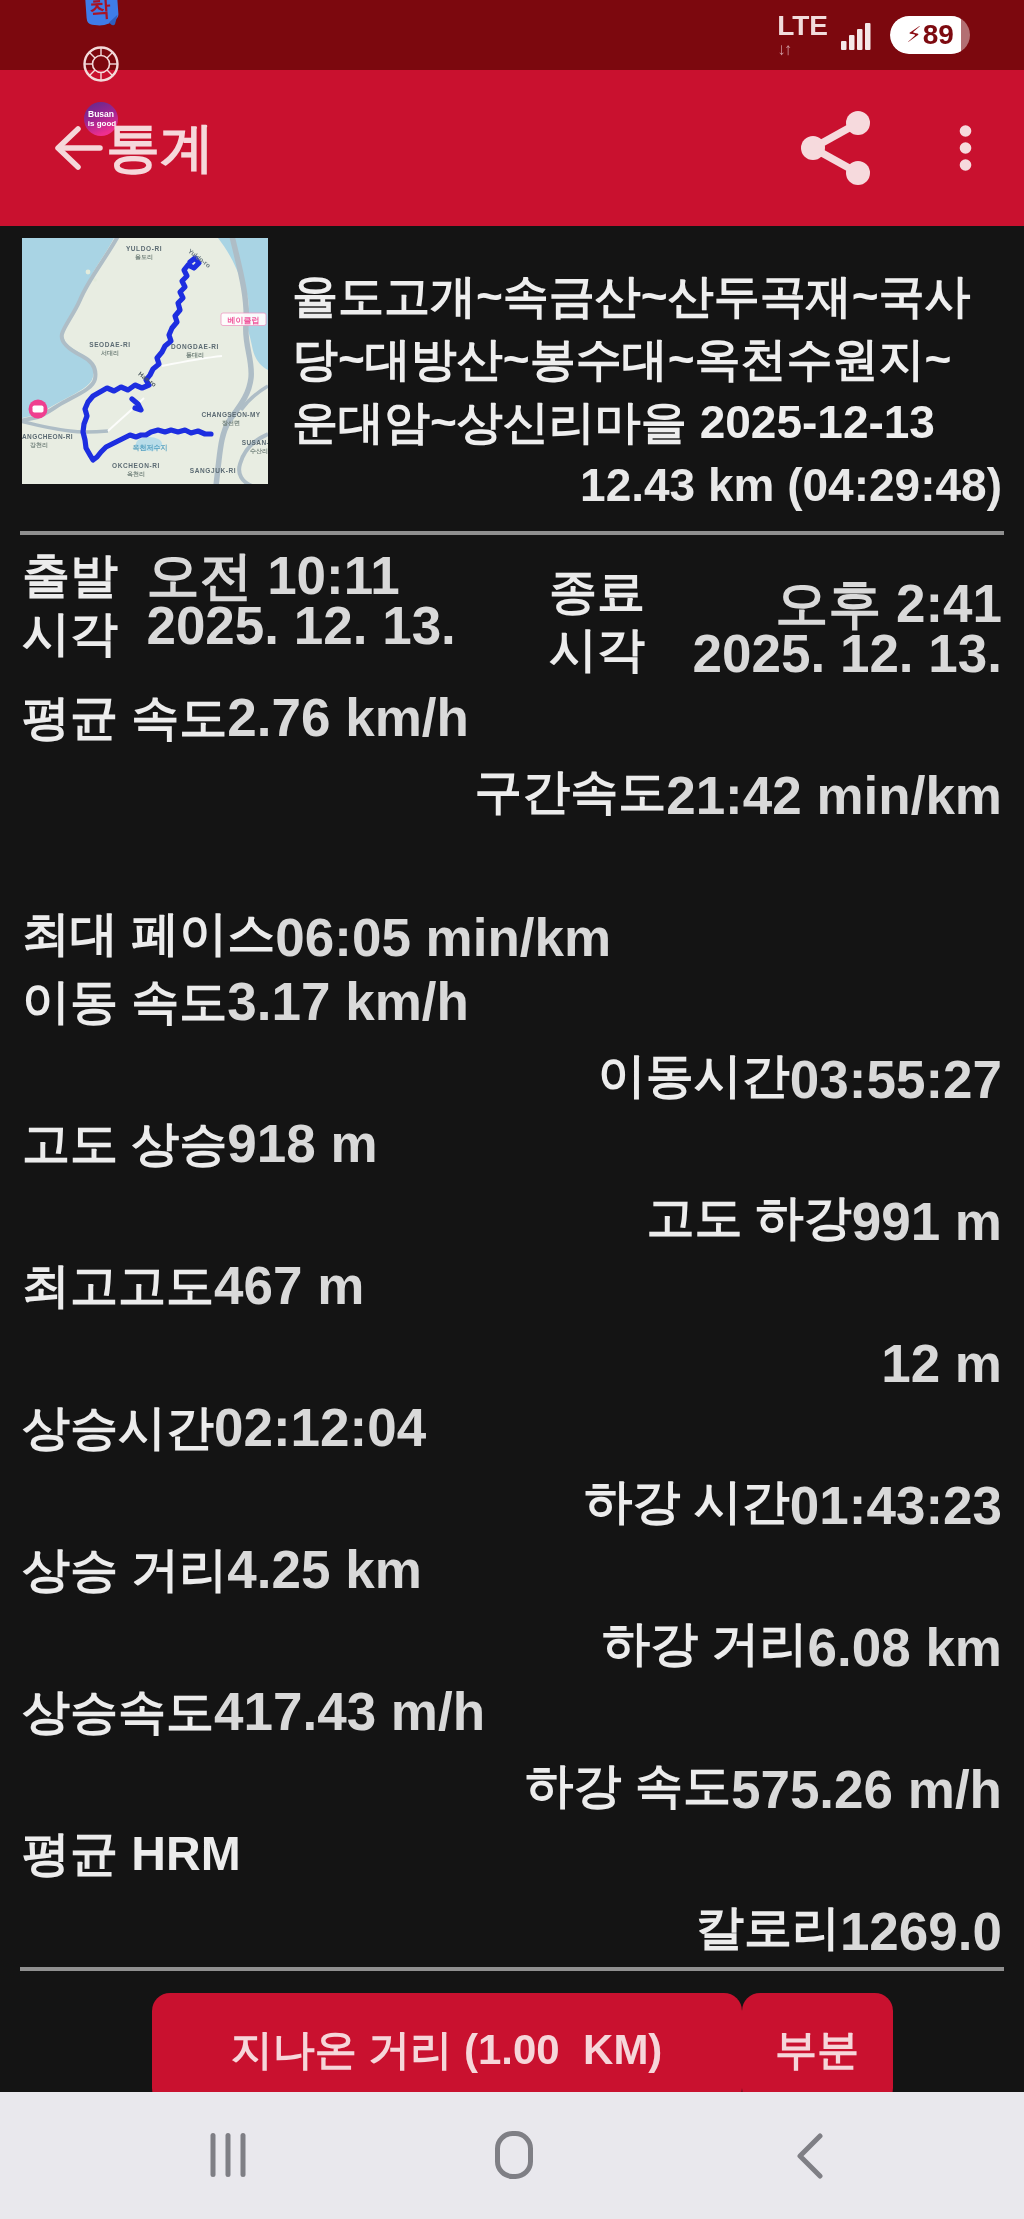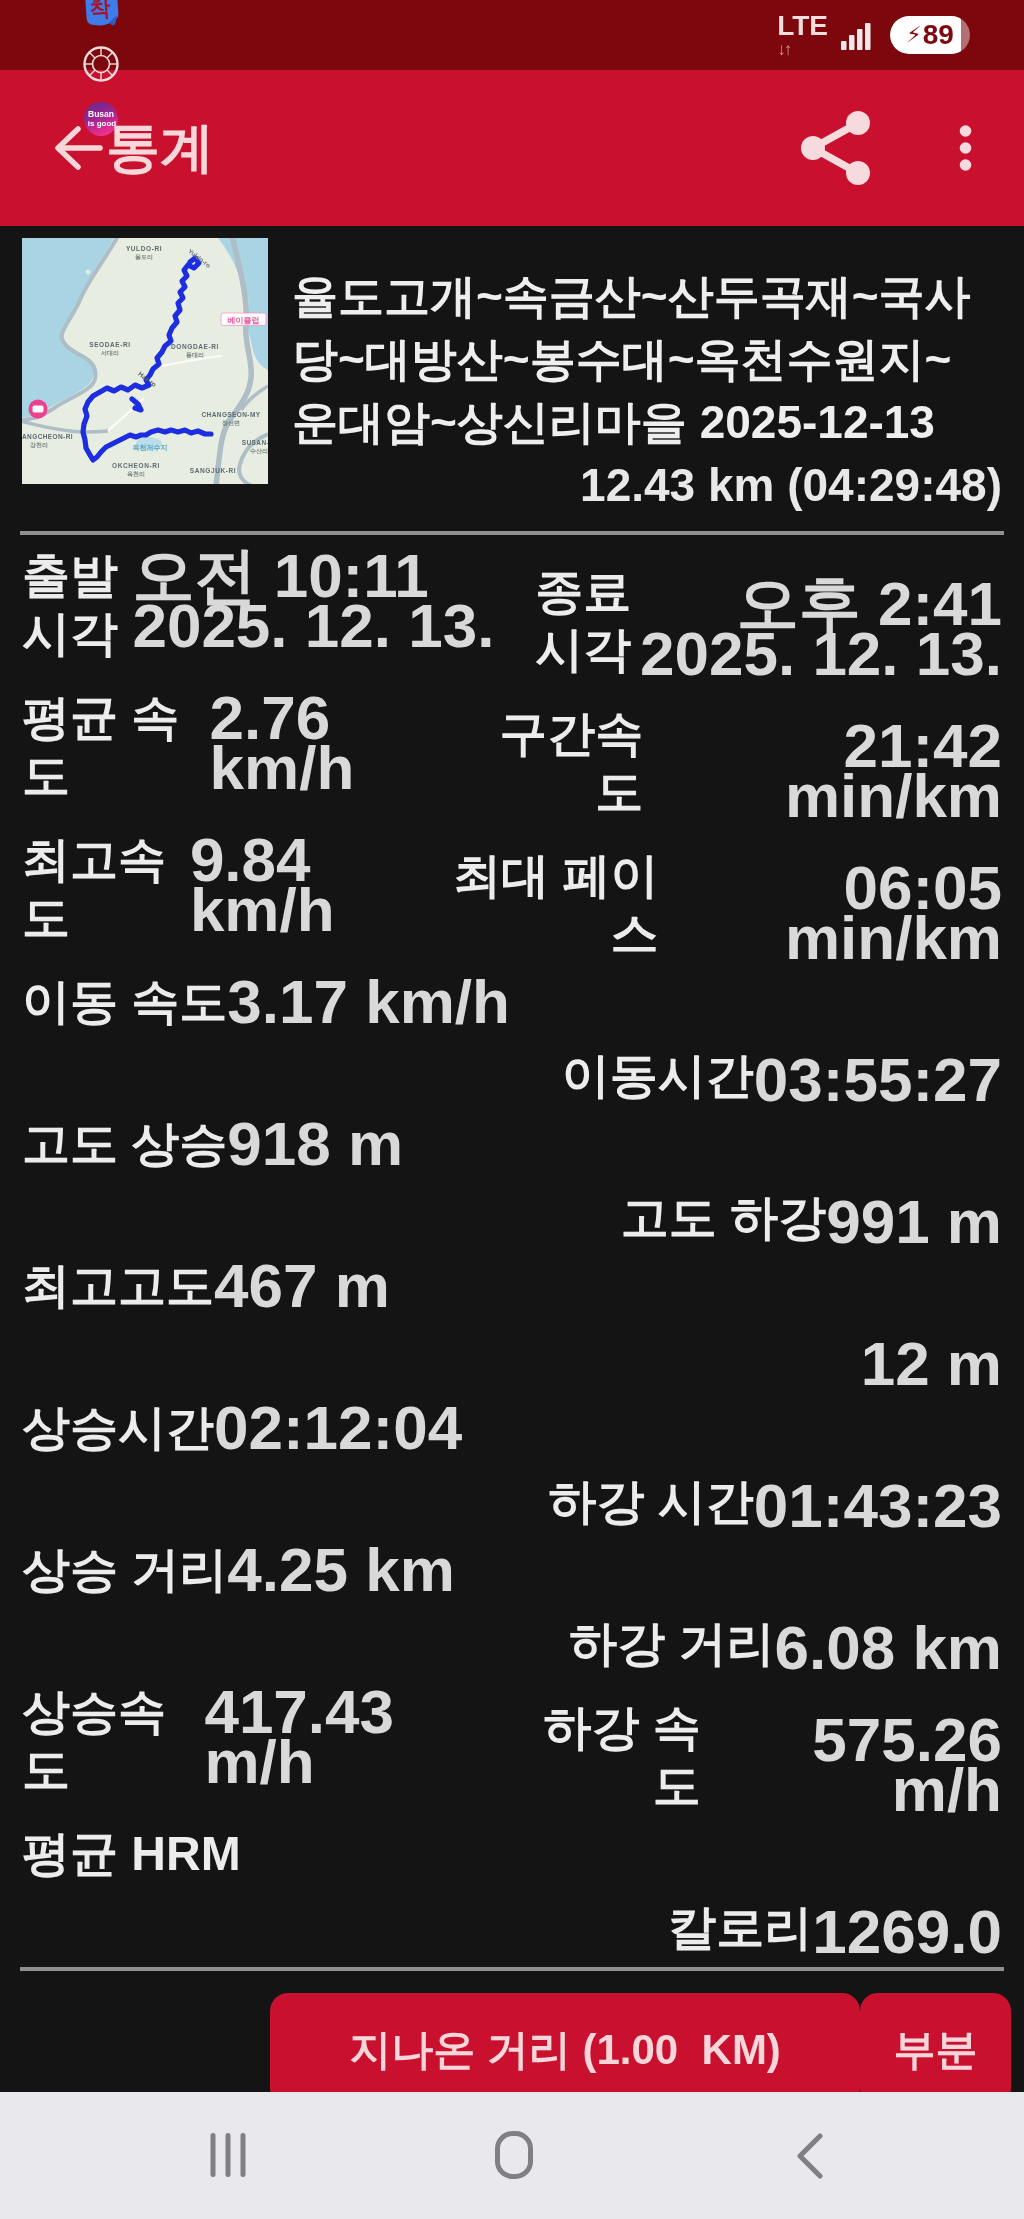--- a/index.html
+++ b/index.html
@@ -44,24 +44,24 @@
     color:#eeeeee; line-height:63px;margin-top:27px; }
   .route-summary{ text-align:right; color:#e8e8e8; }
   
   .divider{ height:4px; background:#909090; margin:14px 20px 0 20px; }
   
   .stats{ padding:2px 22px 0 22px; }
   .stat-row{ height:142px; display:flex; justify-content:space-between; }
   .stat-col{ display:flex; flex-direction:row; }
   .stat-col.right{ align-items:flex-end; text-align:right; }
   .stat-label{ font-size:48px; font-weight:bold; color:#ececec; line-height:58px; padding-top:10px; }
-  .stat-value{ font-size:62px; font-weight:bold; color:#d9d9d9; line-height:50px; margin-top:14px; }
+  .stat-value{ font-size:53px; font-weight:bold; color:#d9d9d9; line-height:50px; margin-top:14px; }
   
   .footer-divider{ height:4px; background:#909090; margin:10px 20px 0 20px; }
-  .footer-buttons{ display:flex; justify-content:flex-end; padding:22px 13px 0 33px; }
+  .footer-buttons{ display:flex; justify-content:center; padding:22px 13px 0 33px; }
   .btn{ background:#c9112f; color:#f6d6da; border:none; border-radius:18px;
     height:113px; font-family:inherit; font-size:42px; font-weight:bold;
     white-space:pre; cursor:pointer; }
   .btn-wide{ width:590px; }
   .btn-small{ width:151px; }
   
   .nav-bar{ position:absolute; left:0; right:0; bottom:0; height:127px; background:#e9e8ed; }
   .nav-icon{ position:absolute; top:41px; }
   .nav-recents{ left:209px; }
   .nav-home{ left:495px; top:39px; }
@@ -242,24 +242,20 @@
       <div class="stat-label">평균 속도</div>
       <div class="stat-value">2.76 km/h</div>
     </div>
     <div class="stat-col right">
       <div class="stat-label">구간속도</div>
       <div class="stat-value">21:42 min/km</div>
     </div>
   </div>
 
   <div class="stat-row">
-    <div class="stat-col">
-      <div class="stat-label">최고속도</div>
-      <div class="stat-value">9.84 km/h</div>
-    </div>
     <div class="stat-col right">
       <div class="stat-label">최대 페이스</div>
       <div class="stat-value">06:05 min/km</div>
     </div>
   </div>
 
   <div class="stat-row">
     <div class="stat-col">
       <div class="stat-label">이동 속도</div>
       <div class="stat-value">3.17 km/h</div>

